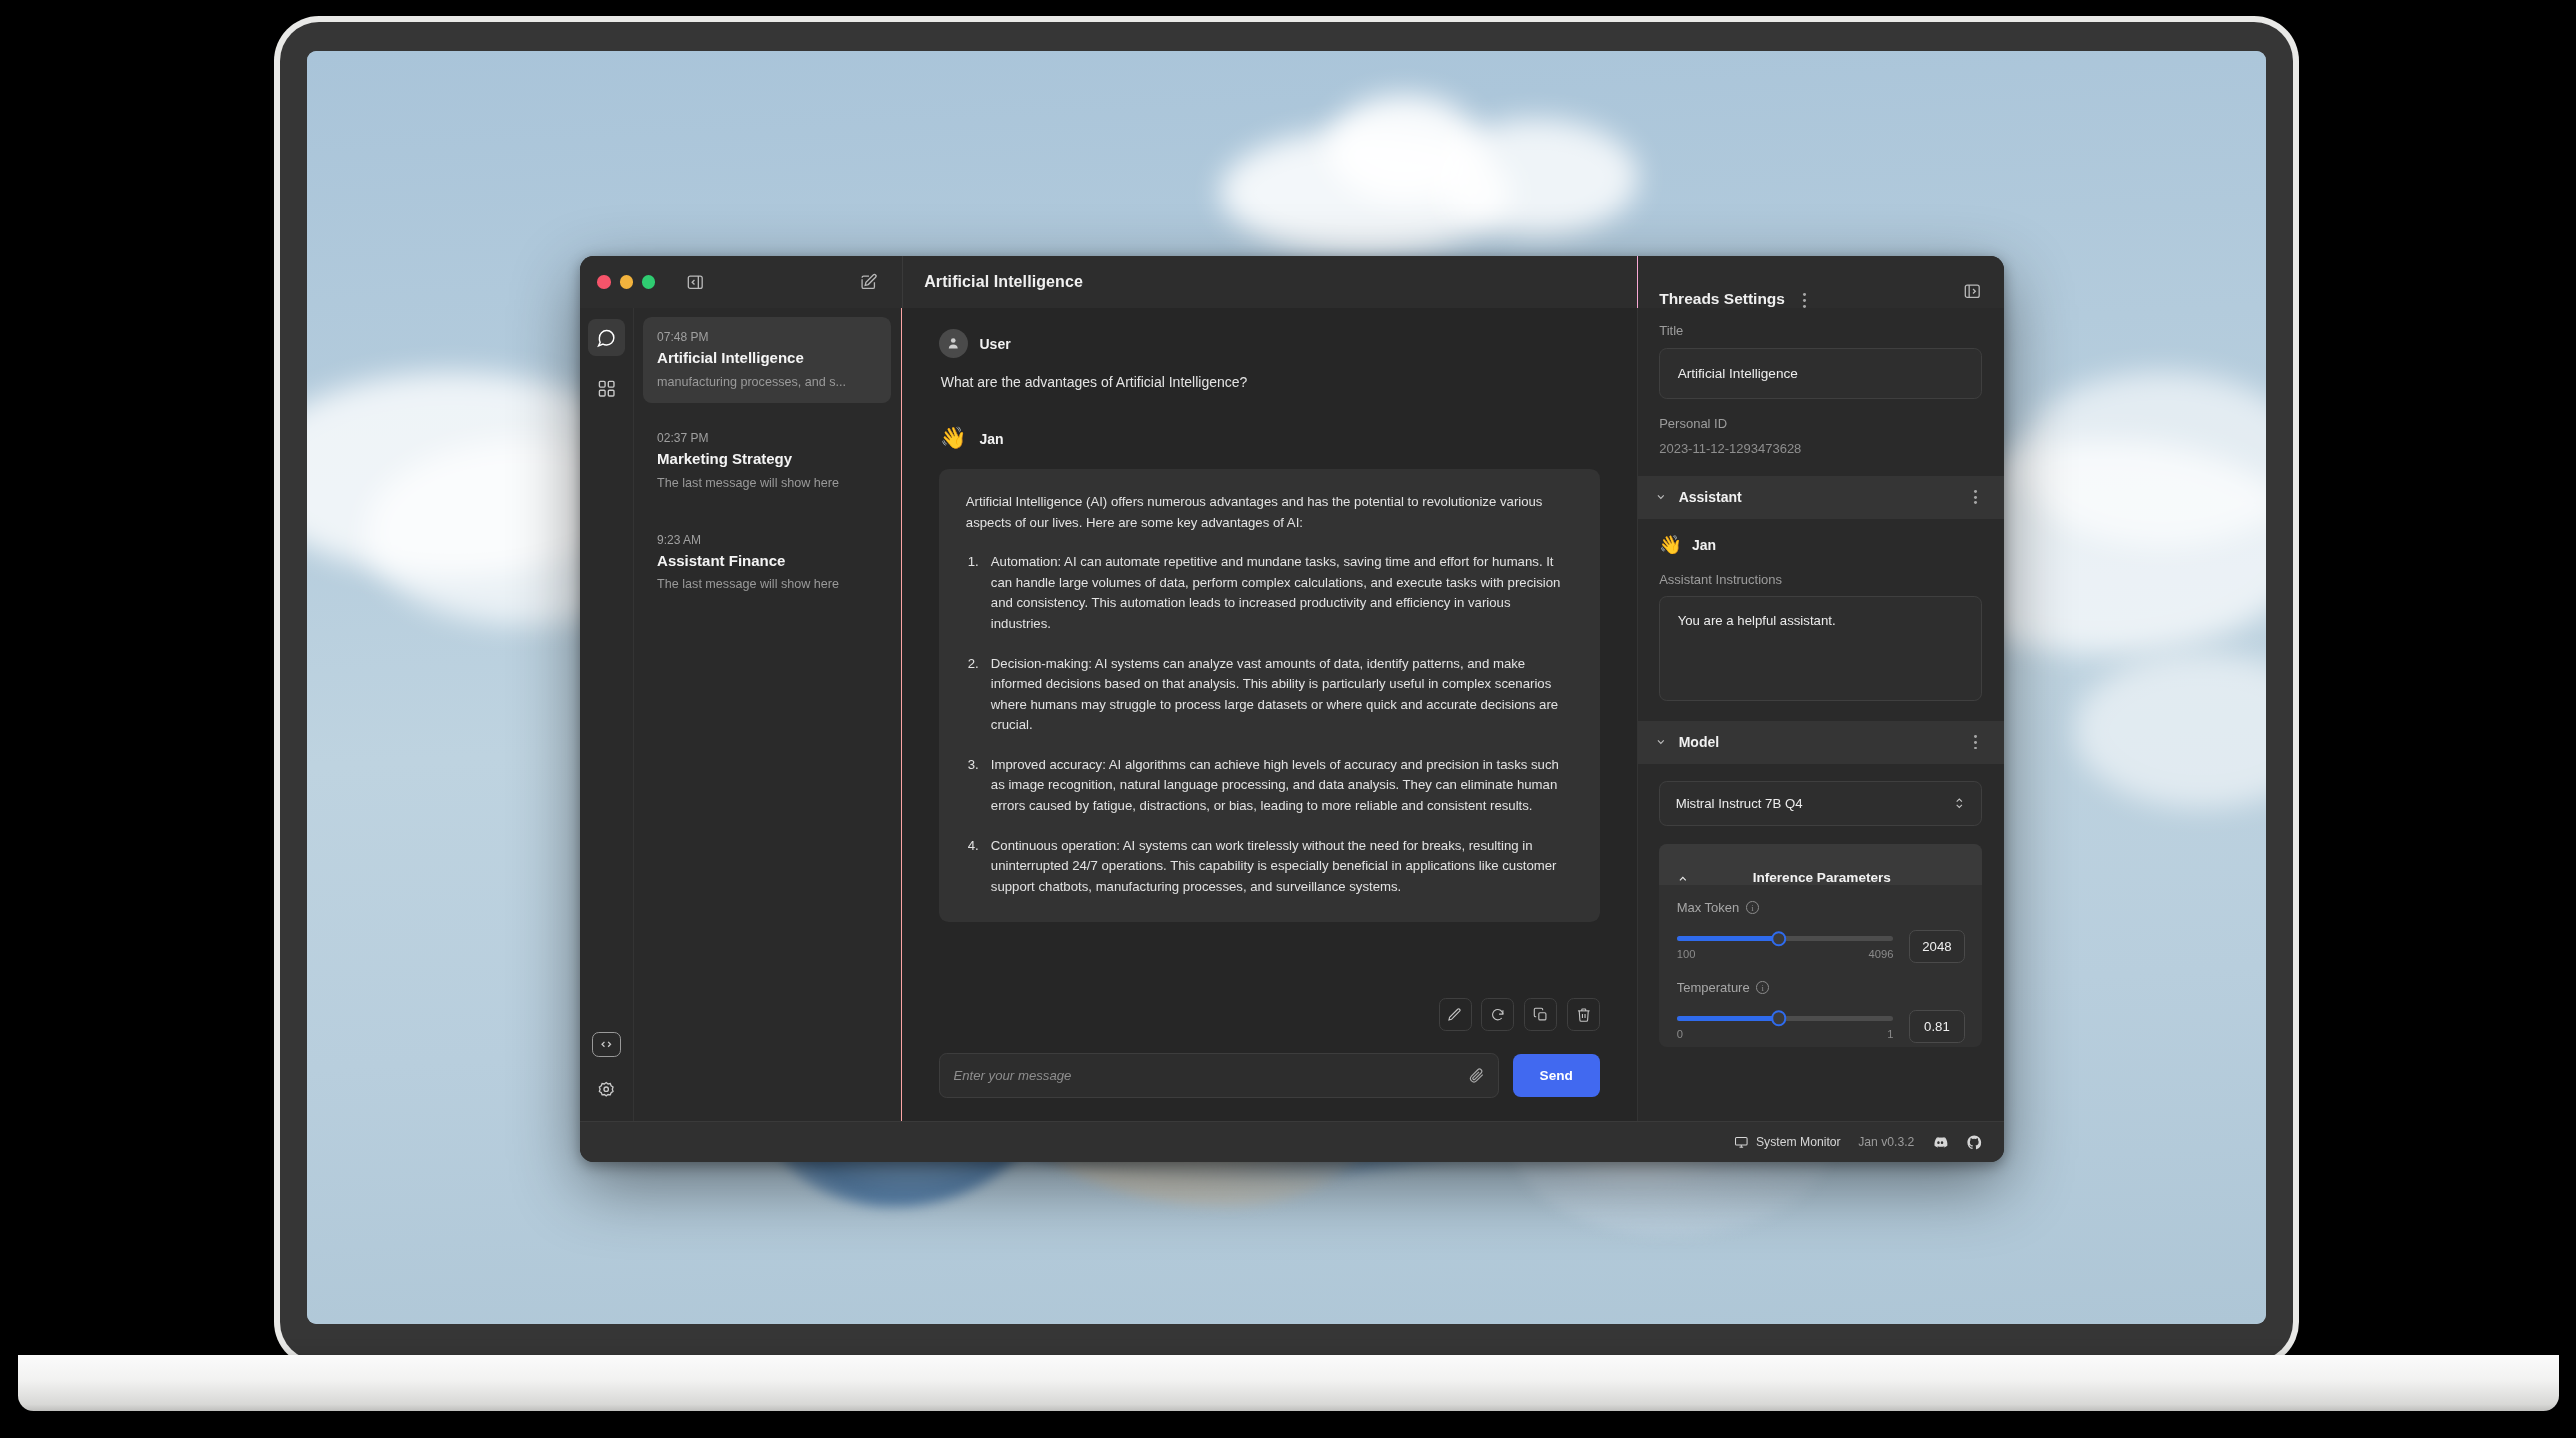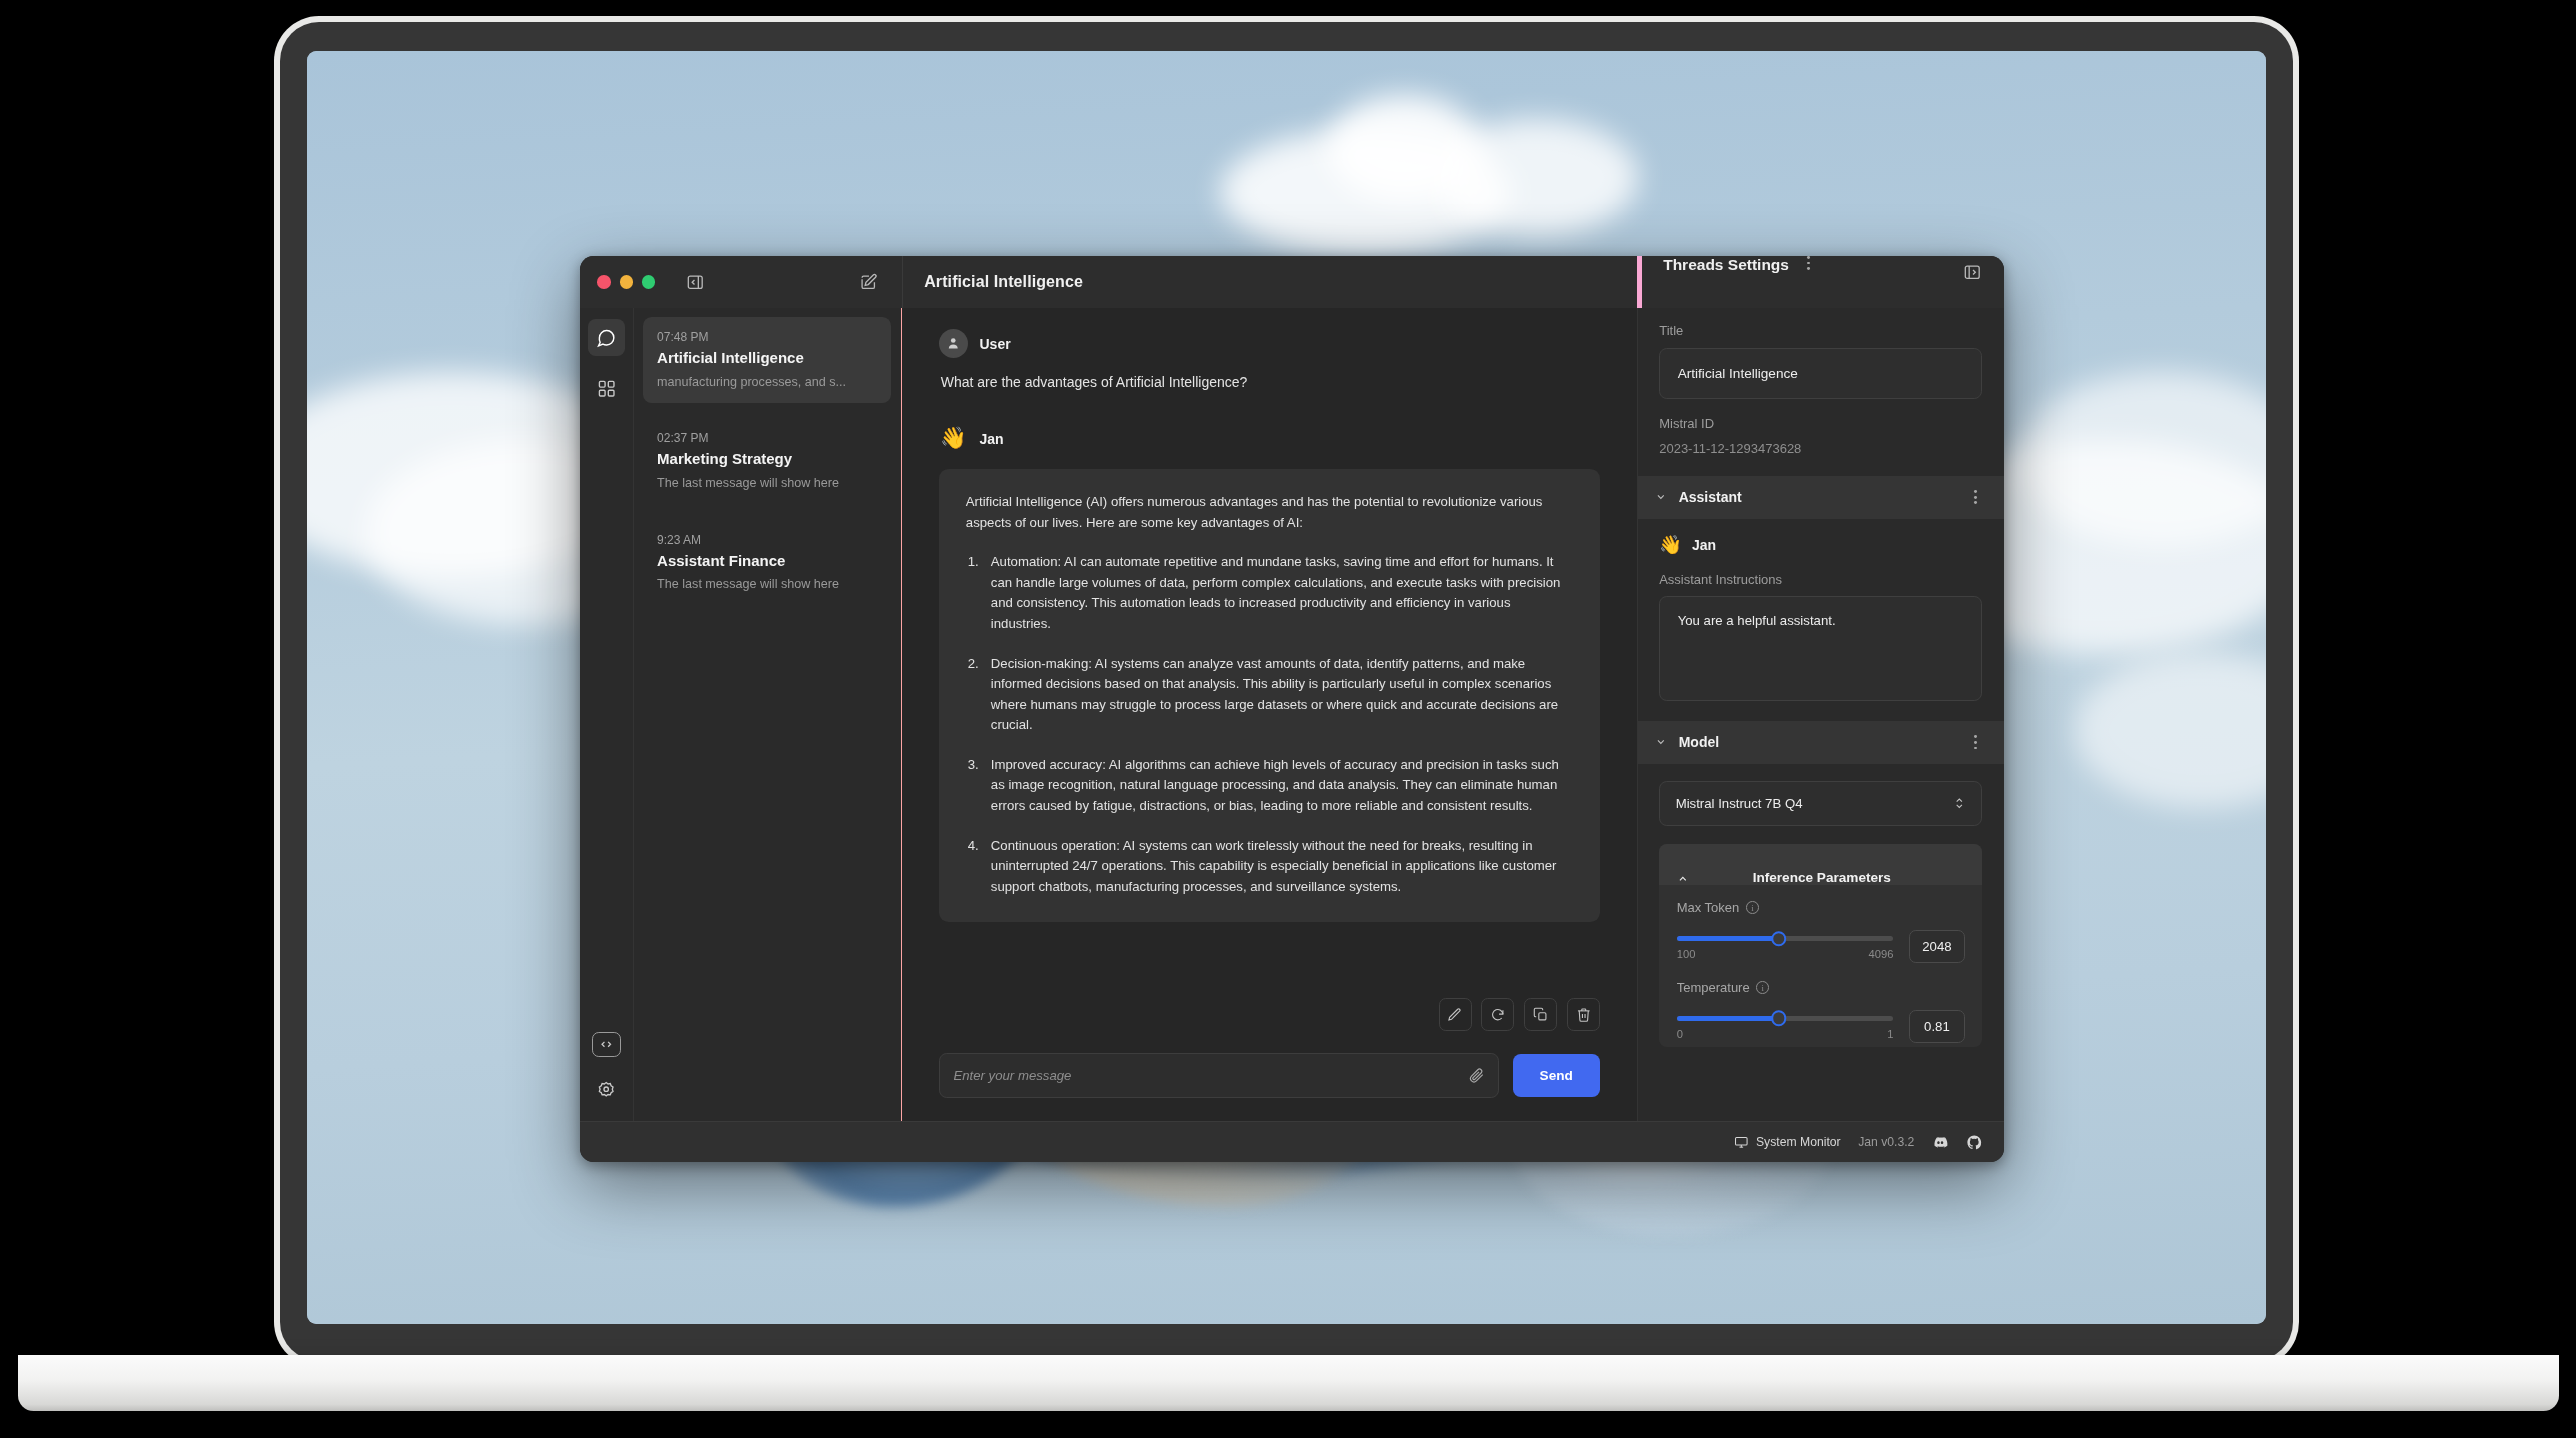--- a/index.html
+++ b/index.html
@@ -69,22 +69,22 @@
   .traffic { display:flex; gap: 8.7px; align-items:center; }
   .dot { width: 13.6px; height: 13.6px; border-radius: 50%; display:block; }
   .dot.red { background:#f6546a; }
   .dot.yellow { background:#f2b33d; }
   .dot.green { background:#2fcc71; }
   .tb-icon-btn { width: 33px; height: 33px; display:flex; align-items:center; justify-content:center;
                  color:#b9b9b9; border-radius:5.8px; }
   #tb-center { flex: 1; display:flex; align-items:center; padding-left: 21.4px;
                border-left: 1px solid #3a3a3a; }
   #chat-title { font-size: 16px; font-weight: 700; color:#f0f0f0; letter-spacing:0.1px; }
-  #tb-right { width: 367px; display:flex; align-items:flex-start; gap:9px; padding: 0 15.5px 0 21.4px;
-              border-left: 5px solid #f9a8d4; }
+  #tb-right { width: 367px; display:flex; align-items:flex-end; gap:9px; padding: 0 15.5px 0 21.4px;
+              border-left: 1px solid #f9a8d4; }
   #tb-right .tsettings-label { font-size: 15.5px; font-weight:700; color:#efefef; }
   .kebab { display:flex; flex-direction:column; gap:2.9px; align-items:center; width:21.4px; }
   .kebab i { width:2.9px; height:2.9px; border-radius:50%; background:#a6a6a6; display:block; }
 
   
   #body-split { flex:1; display:flex; min-height:0; }
 
   
   #rail { width: 54px; background:#2a2a2a; border-right:1px solid #343434;
           display:flex; flex-direction:column; align-items:center; padding: 11.7px 0 13.6px; }
@@ -396,21 +396,21 @@
             </div>
 
             <div id="settings">
 
               <div class="sp-pad">
                 <div class="sp-label">Title</div>
                 <div class="sp-field">Artificial Intelligence</div>
               </div>
 
               <div class="sp-pad" style="padding-top:17.5px;">
-                <div class="sp-label" style="margin-bottom:9.7px;">Mistral ID</div>
+                <div class="sp-label" style="margin-bottom:9.7px;">Personal ID</div>
                 <div class="sp-static">2023-11-12-1293473628</div>
               </div>
 
               <div class="sp-section-head">
                 <span class="chev">
                   <svg width="11.7" height="11.7" viewBox="0 0 24 24" fill="none" stroke="currentColor" stroke-width="2.4">
                       <polyline points="6 9 12 15 18 9"></polyline>
                     </svg>
                 </span>
                 <span class="sh-title">Assistant</span>

